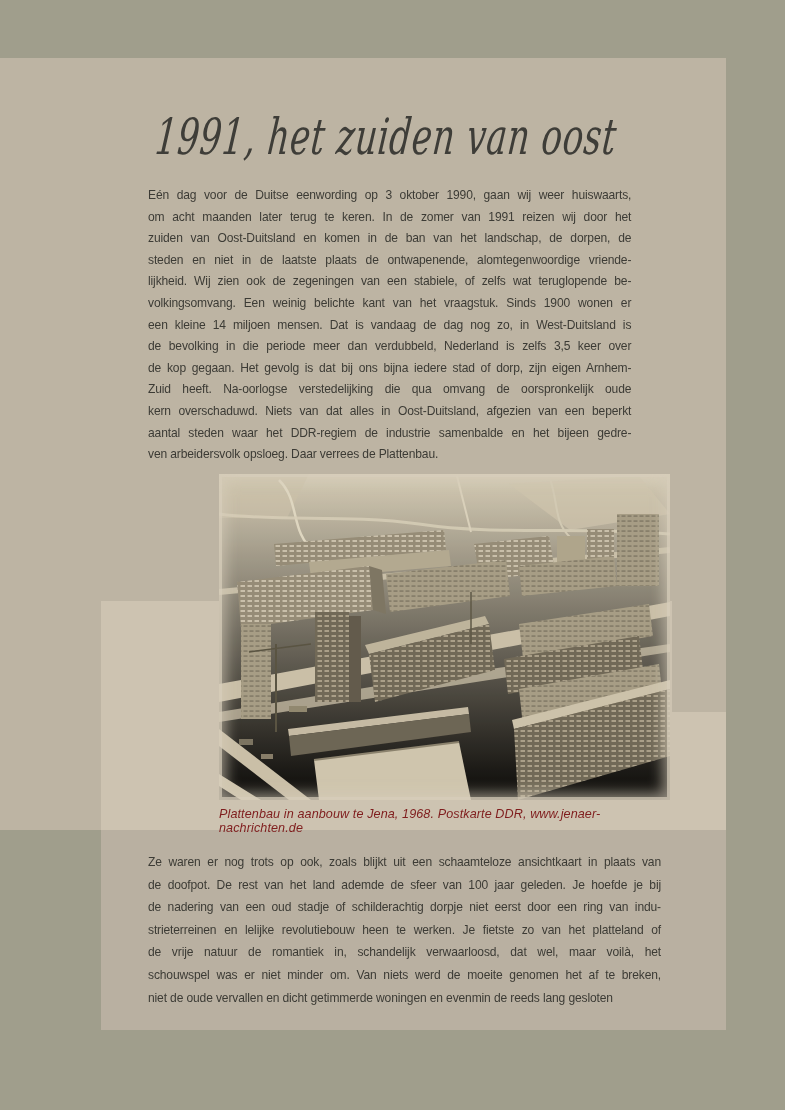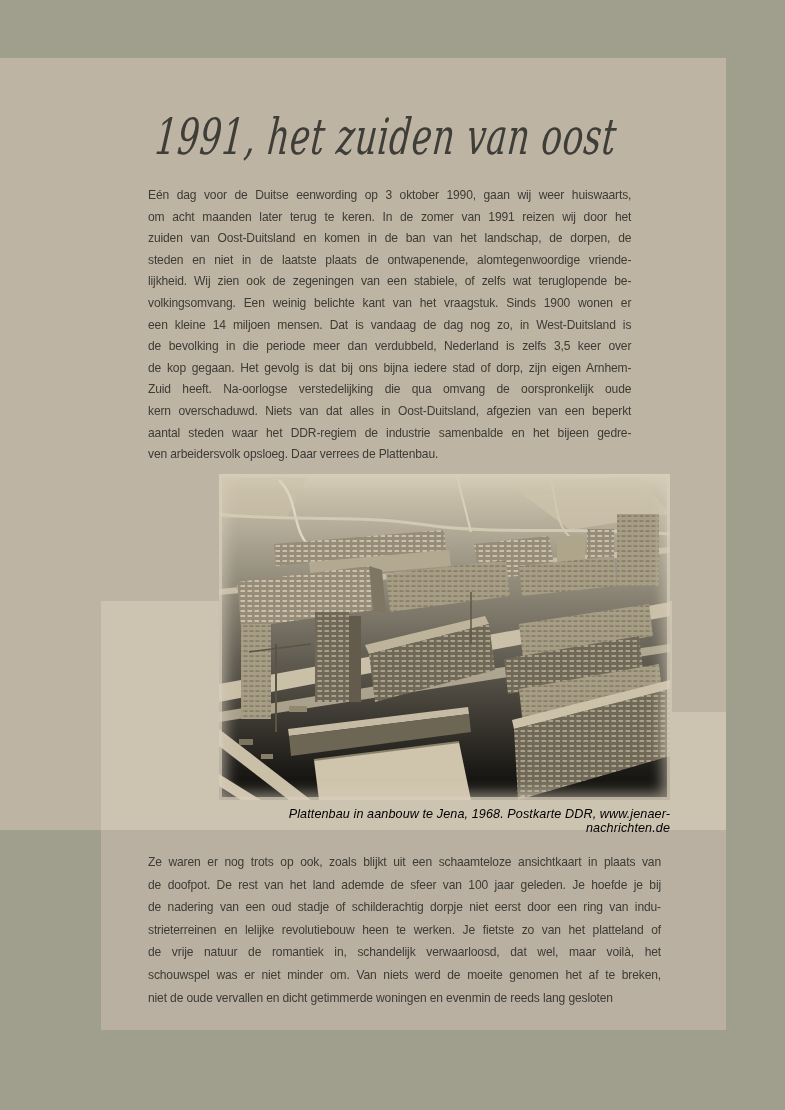--- a/index.html
+++ b/index.html
@@ -56,24 +56,24 @@
   .figure{position:absolute;left:219px;top:474px;width:451px;}
   .photo{position:relative;width:451px;height:326px;overflow:hidden;}
   .photo svg{display:block;}
   .photo::after{
     content:"";position:absolute;left:0;top:0;right:0;bottom:0;
     box-shadow:inset 0 0 14px 7px rgba(214,205,186,0.65);
     pointer-events:none;
   }
   .caption{
     margin-top:7px;width:451px;
-    text-align:right;
+    text-align:left;
     font-style:italic;
     font-size:12.6px;
-    color:#000000;
+    color:#7f1d1d;
     letter-spacing:0.1px;
   }
 </style>
 </head>
 <body>
 
 <div class="canvas">
 
   <div class="sheet-main"></div>
   <div class="panel-light-upper"></div>

